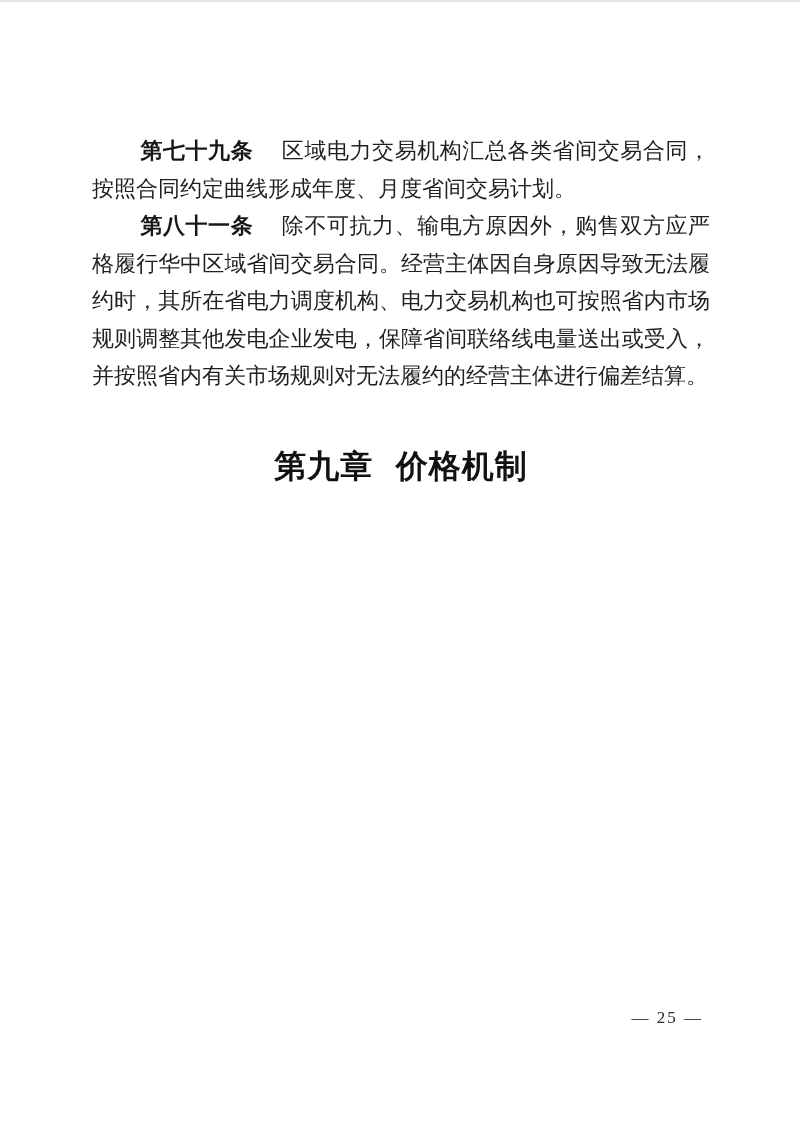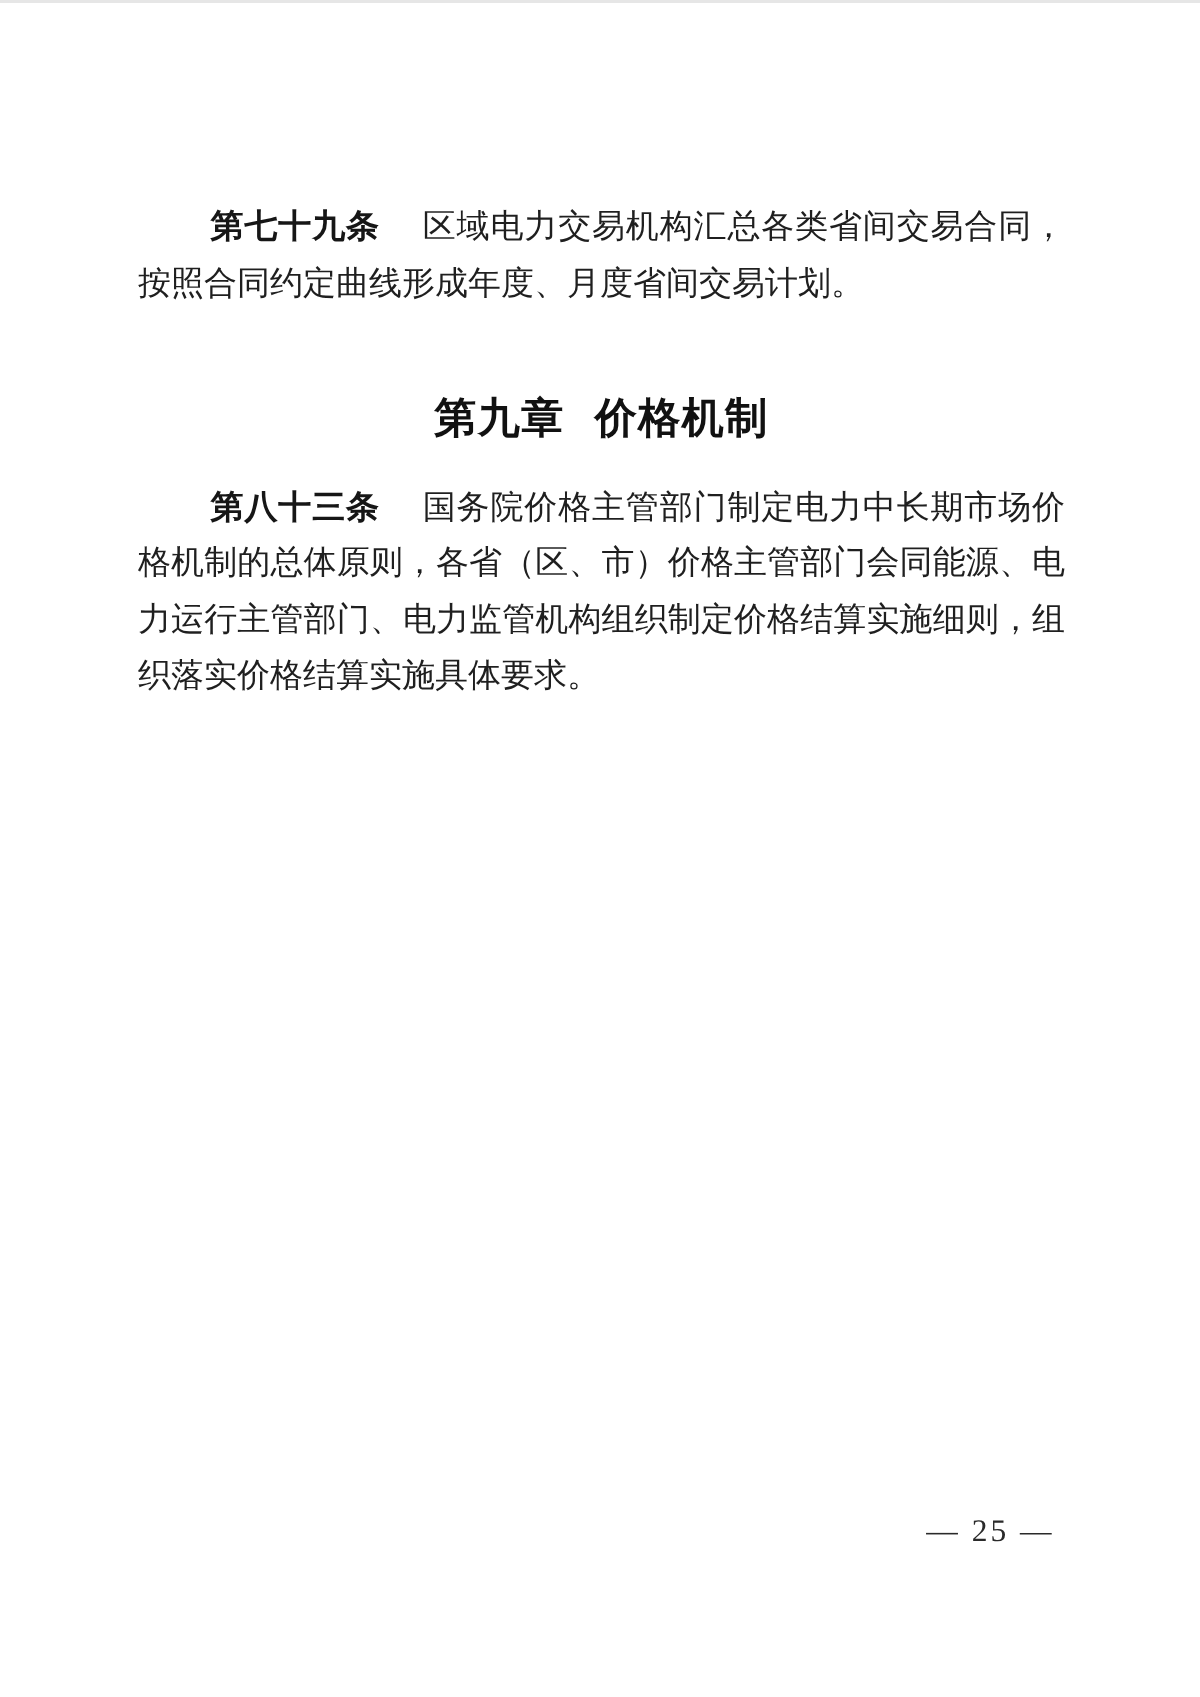--- a/index.html
+++ b/index.html
@@ -39,52 +39,52 @@
     text-indent: 2.2em;
   }
   .art-label {
     font-weight: bold;
     margin-right: 1.3em;
     color: #161616;
   }
   .chapter-heading {
     font-family: "Liberation Sans", sans-serif;
     font-weight: bold;
-    font-size: 28px;
+    font-size: 32px;
     line-height: 37.5px;
     text-align: center;
     text-indent: 0;
     letter-spacing: 1px;
     word-spacing: 0.4em;
     color: #111111;
-    margin: 53px 0 21px 0;
+    margin: 53px 0 5px 0;
   }
   .page-number {
     position: absolute;
     top: 1008px;
     right: 97px;
-    font-size: 21px;
+    font-size: 17px;
     letter-spacing: 2px;
     color: #2a2a2a;
     white-space: nowrap;
   }
 </style>
 </head>
 <body>
 
 <div class="page">
   <div class="scan-edge"></div>
 
   <div class="text-block">
 
     <p class="para"><span class="art-label">第七十九条</span><span>区域电力交易机构汇总各类省间交易合同，按照合同约定曲线形成年度、月度省间交易计划。</span></p>
 
 
+    <p class="para"><span class="art-label">第八十一条</span><span>除不可抗力、输电方原因外，购售双方应严格履行华中区域省间交易合同。经营主体因自身原因导致无法履约时，其所在省电力调度机构、电力交易机构也可按照省内市场规则调整其他发电企业发电，保障省间联络线电量送出或受入，并按照省内有关市场规则对无法履约的经营主体进行偏差结算。</span></p>
 
 
     <h2 class="chapter-heading">第九章 价格机制</h2>
 
-    <p class="para"><span class="art-label">第八十三条</span><span>国务院价格主管部门制定电力中长期市场价格机制的总体原则，各省（区、市）价格主管部门会同能源、电力运行主管部门、电力监管机构组织制定价格结算实施细则，组织落实价格结算实施具体要求。</span></p>
 
   </div>
 
   <div class="page-number">— 25 —</div>
 </div>
 
 </body></html>

